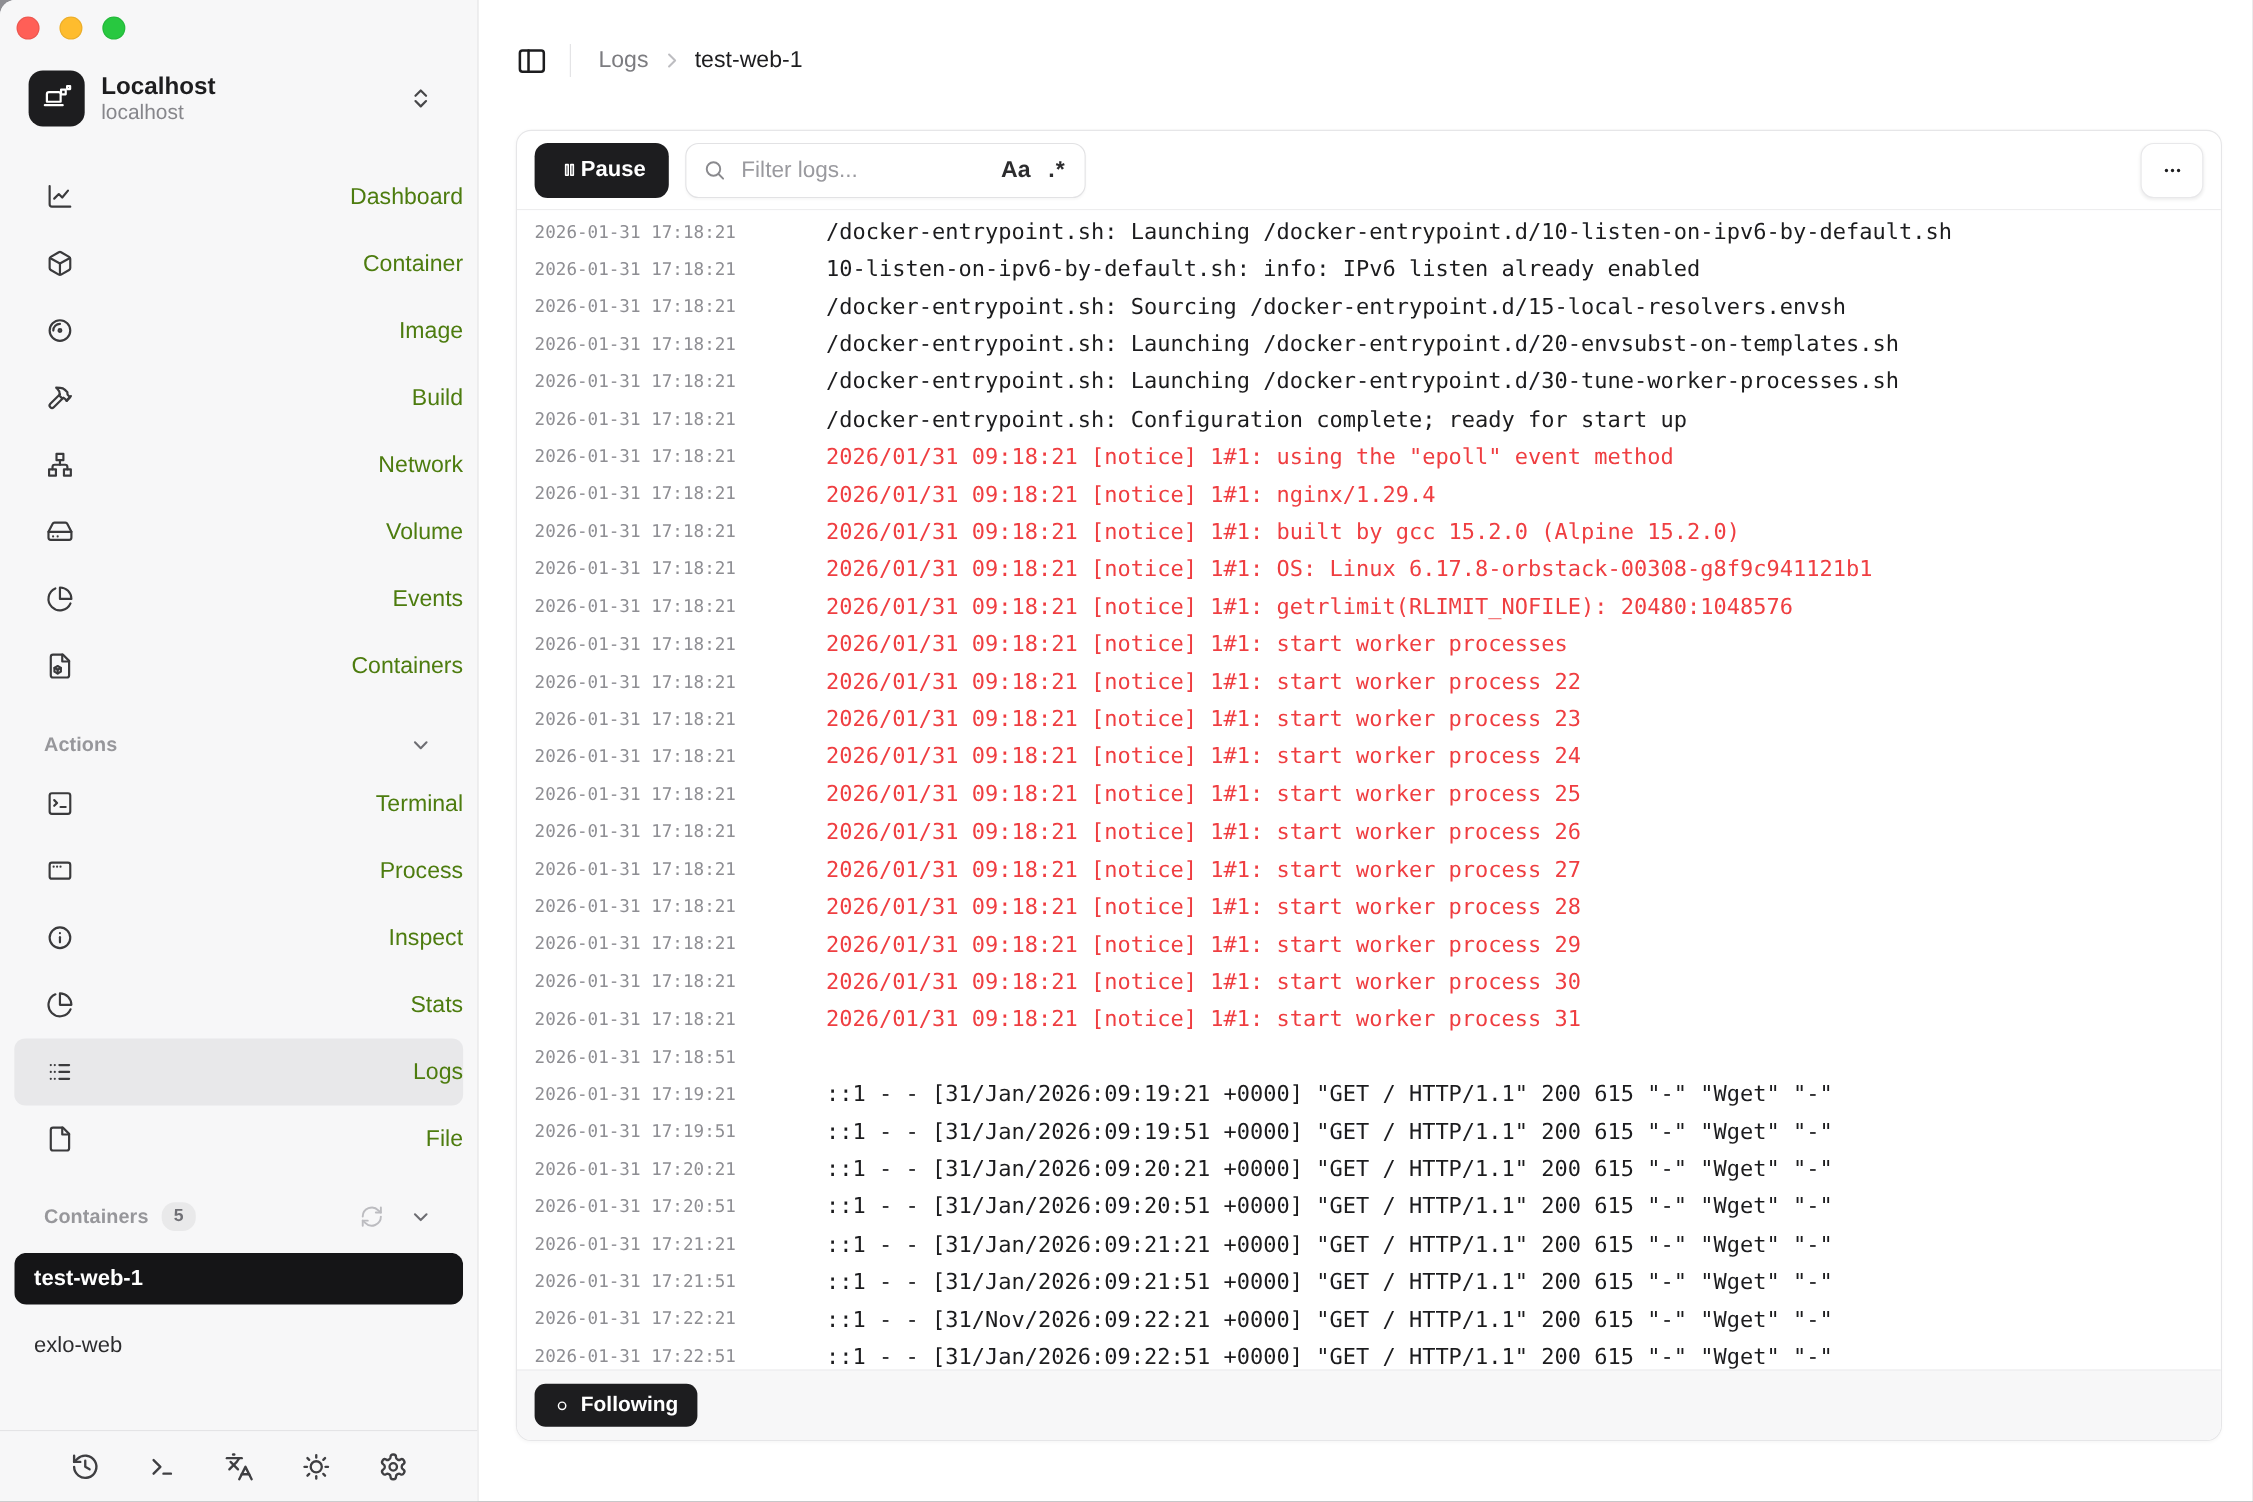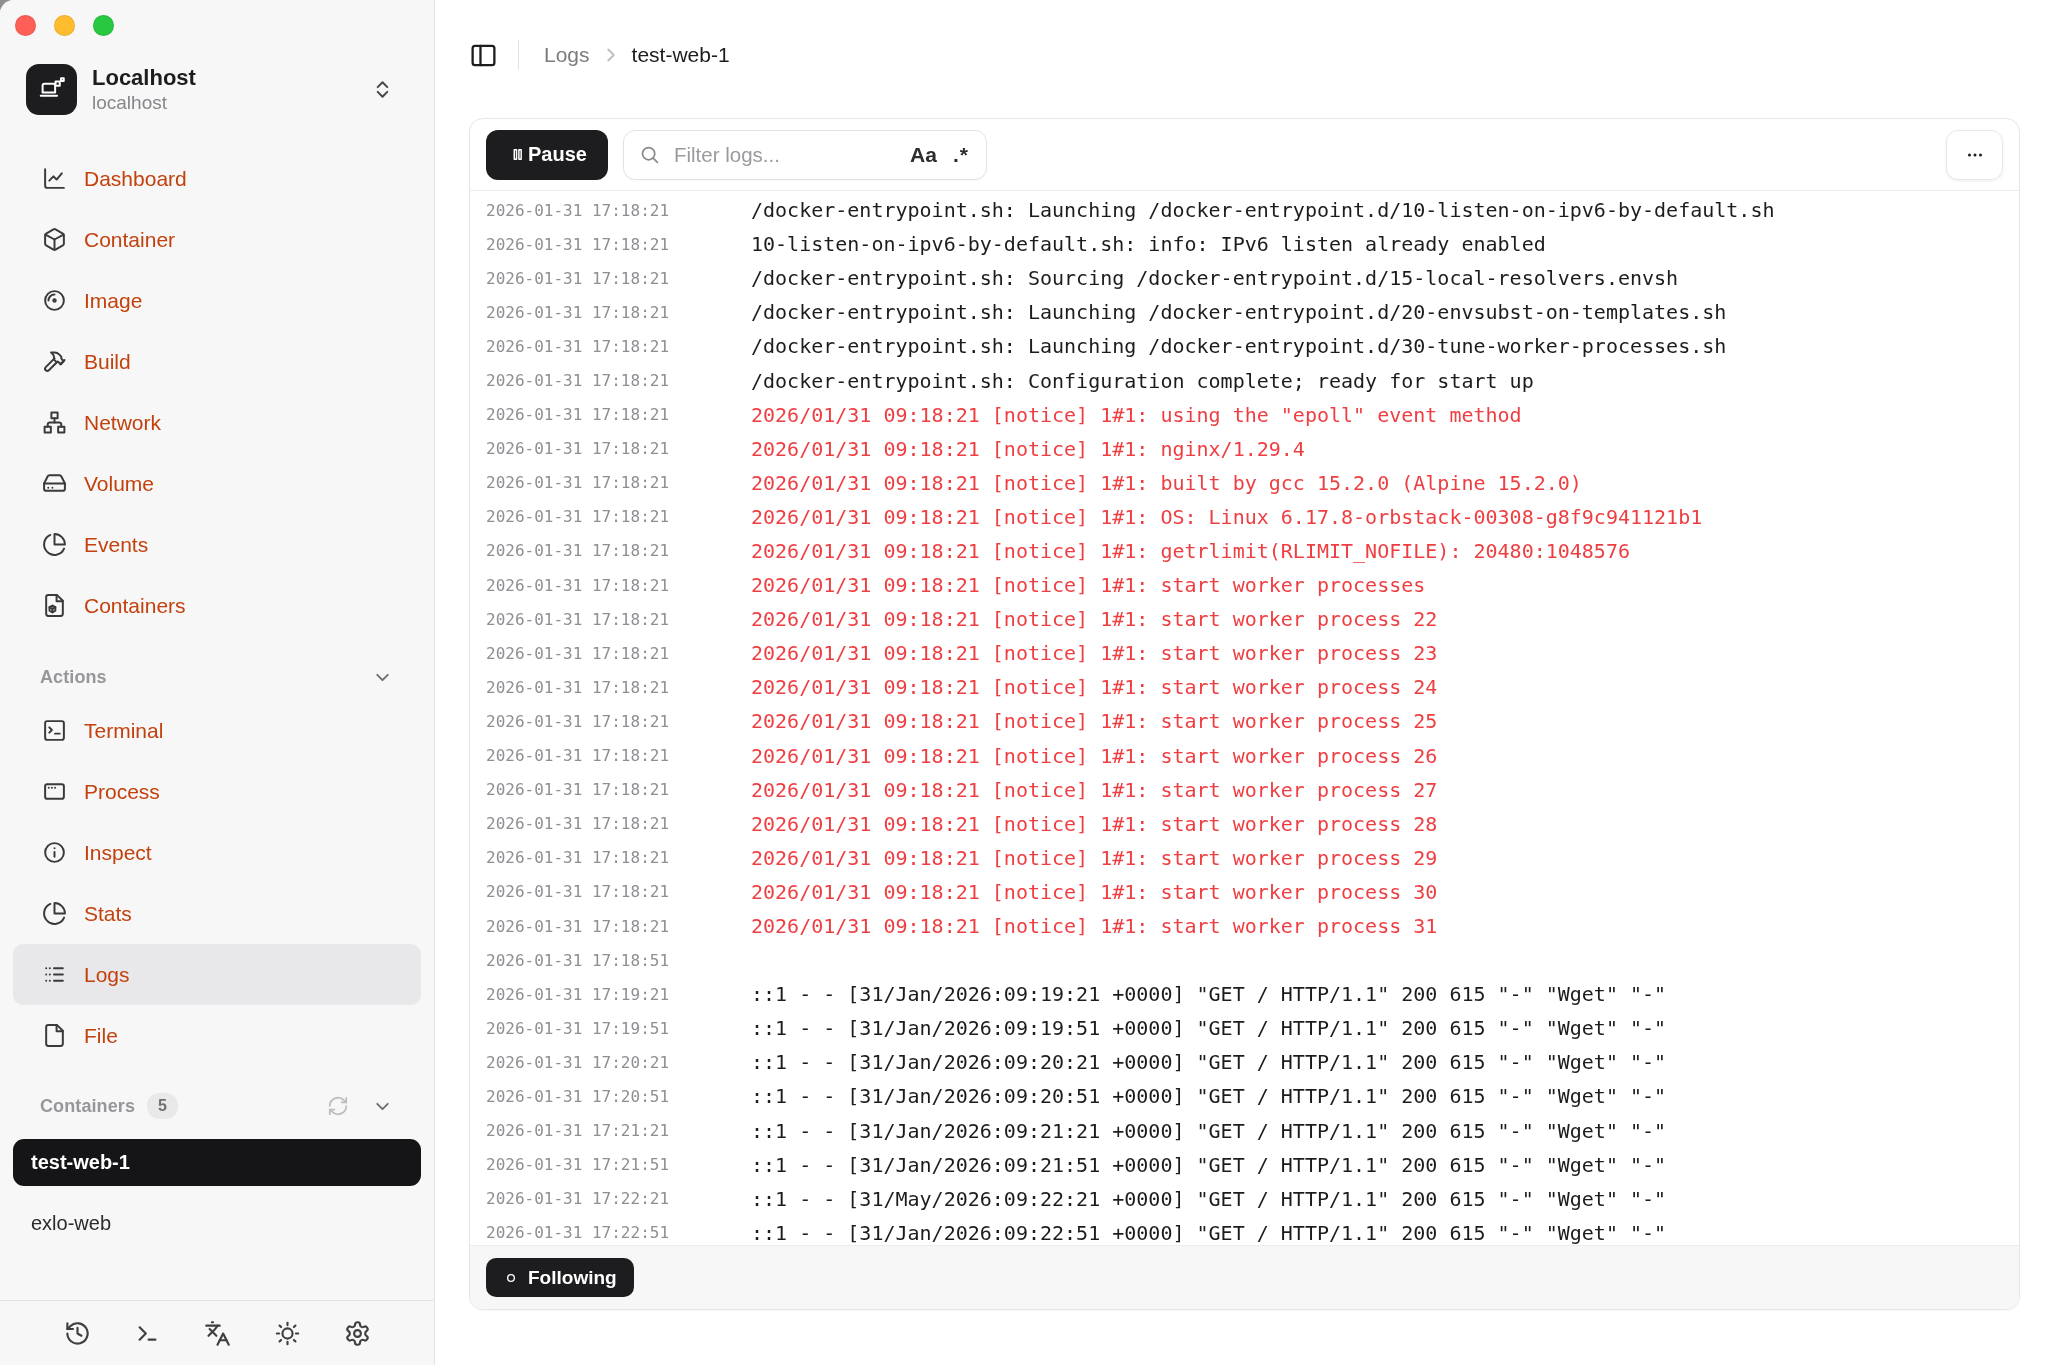--- a/index.html
+++ b/index.html
@@ -16,21 +16,21 @@
   .traffic span{width:21px;height:21px;border-radius:50%;display:block;box-shadow:inset 0 0 0 1px rgba(0,0,0,.08);}
   .workspace{position:absolute;top:64px;left:26px;right:24px;display:flex;align-items:center;gap:15px;}
   .ws-icon{width:51px;height:51px;border-radius:13px;background:#1d1d1f;display:flex;align-items:center;justify-content:center;color:#fff;}
   .ws-text{flex:1;min-width:0;}
   .ws-name{font-size:22px;font-weight:700;color:#1d1d1f;line-height:26px;}
   .ws-host{font-size:19px;color:#86868b;line-height:24px;}
   .ws-chevron{color:#48484a;margin-right:16px;}
   .nav{position:absolute;left:13px;right:13px;}
   .nav-main{top:148px;}
   .nav-actions{top:700px;}
-  .nav-item{height:61px;display:flex;align-items:center;gap:17px;padding:0 0 0 29px;border-radius:10px;color:#c2410c;cursor:default;}
+  .nav-item{height:61px;display:flex;align-items:center;gap:17px;padding:0 0 0 29px;border-radius:10px;color:#4d7c0f;cursor:default;justify-content:space-between;}
   .nav-item .ic{color:#3a3a3c;display:flex;}
   .nav-item .lbl{font-size:21px;line-height:1;}
   .nav-item.active{background:#e8e8ea;}
   .section-head{position:absolute;left:0;right:0;height:34px;display:flex;align-items:center;padding:0 37px 0 40px;}
   .sec-label{font-size:18px;font-weight:700;color:#97979b;letter-spacing:.1px;}
   .sec-spacer{flex:1;}
   .head-actions{top:660px;}
   .head-containers{top:1089px;}
   .badge{margin-left:12px;background:#e9e9ea;color:#6f6f74;border-radius:12px;font-size:16px;font-weight:600;padding:3px 11px;line-height:1.2;}
   .sec-btn{display:flex;align-items:center;justify-content:center;width:30px;height:30px;color:#6e6e73;}
@@ -505,21 +505,21 @@
           <div class="log-row">
             <span class="log-ts">2026-01-31 17:21:21</span>
             <span class="log-msg">::1 - - [31/Jan/2026:09:21:21 +0000] "GET / HTTP/1.1" 200 615 "-" "Wget" "-"</span>
           </div>
           <div class="log-row">
             <span class="log-ts">2026-01-31 17:21:51</span>
             <span class="log-msg">::1 - - [31/Jan/2026:09:21:51 +0000] "GET / HTTP/1.1" 200 615 "-" "Wget" "-"</span>
           </div>
           <div class="log-row">
             <span class="log-ts">2026-01-31 17:22:21</span>
-            <span class="log-msg">::1 - - [31/May/2026:09:22:21 +0000] "GET / HTTP/1.1" 200 615 "-" "Wget" "-"</span>
+            <span class="log-msg">::1 - - [31/Nov/2026:09:22:21 +0000] "GET / HTTP/1.1" 200 615 "-" "Wget" "-"</span>
           </div>
           <div class="log-row">
             <span class="log-ts">2026-01-31 17:22:51</span>
             <span class="log-msg">::1 - - [31/Jan/2026:09:22:51 +0000] "GET / HTTP/1.1" 200 615 "-" "Wget" "-"</span>
           </div>
         </div>
 
       <div class="log-footer">
         <button class="follow-btn">
           <span id="follow-ic">

